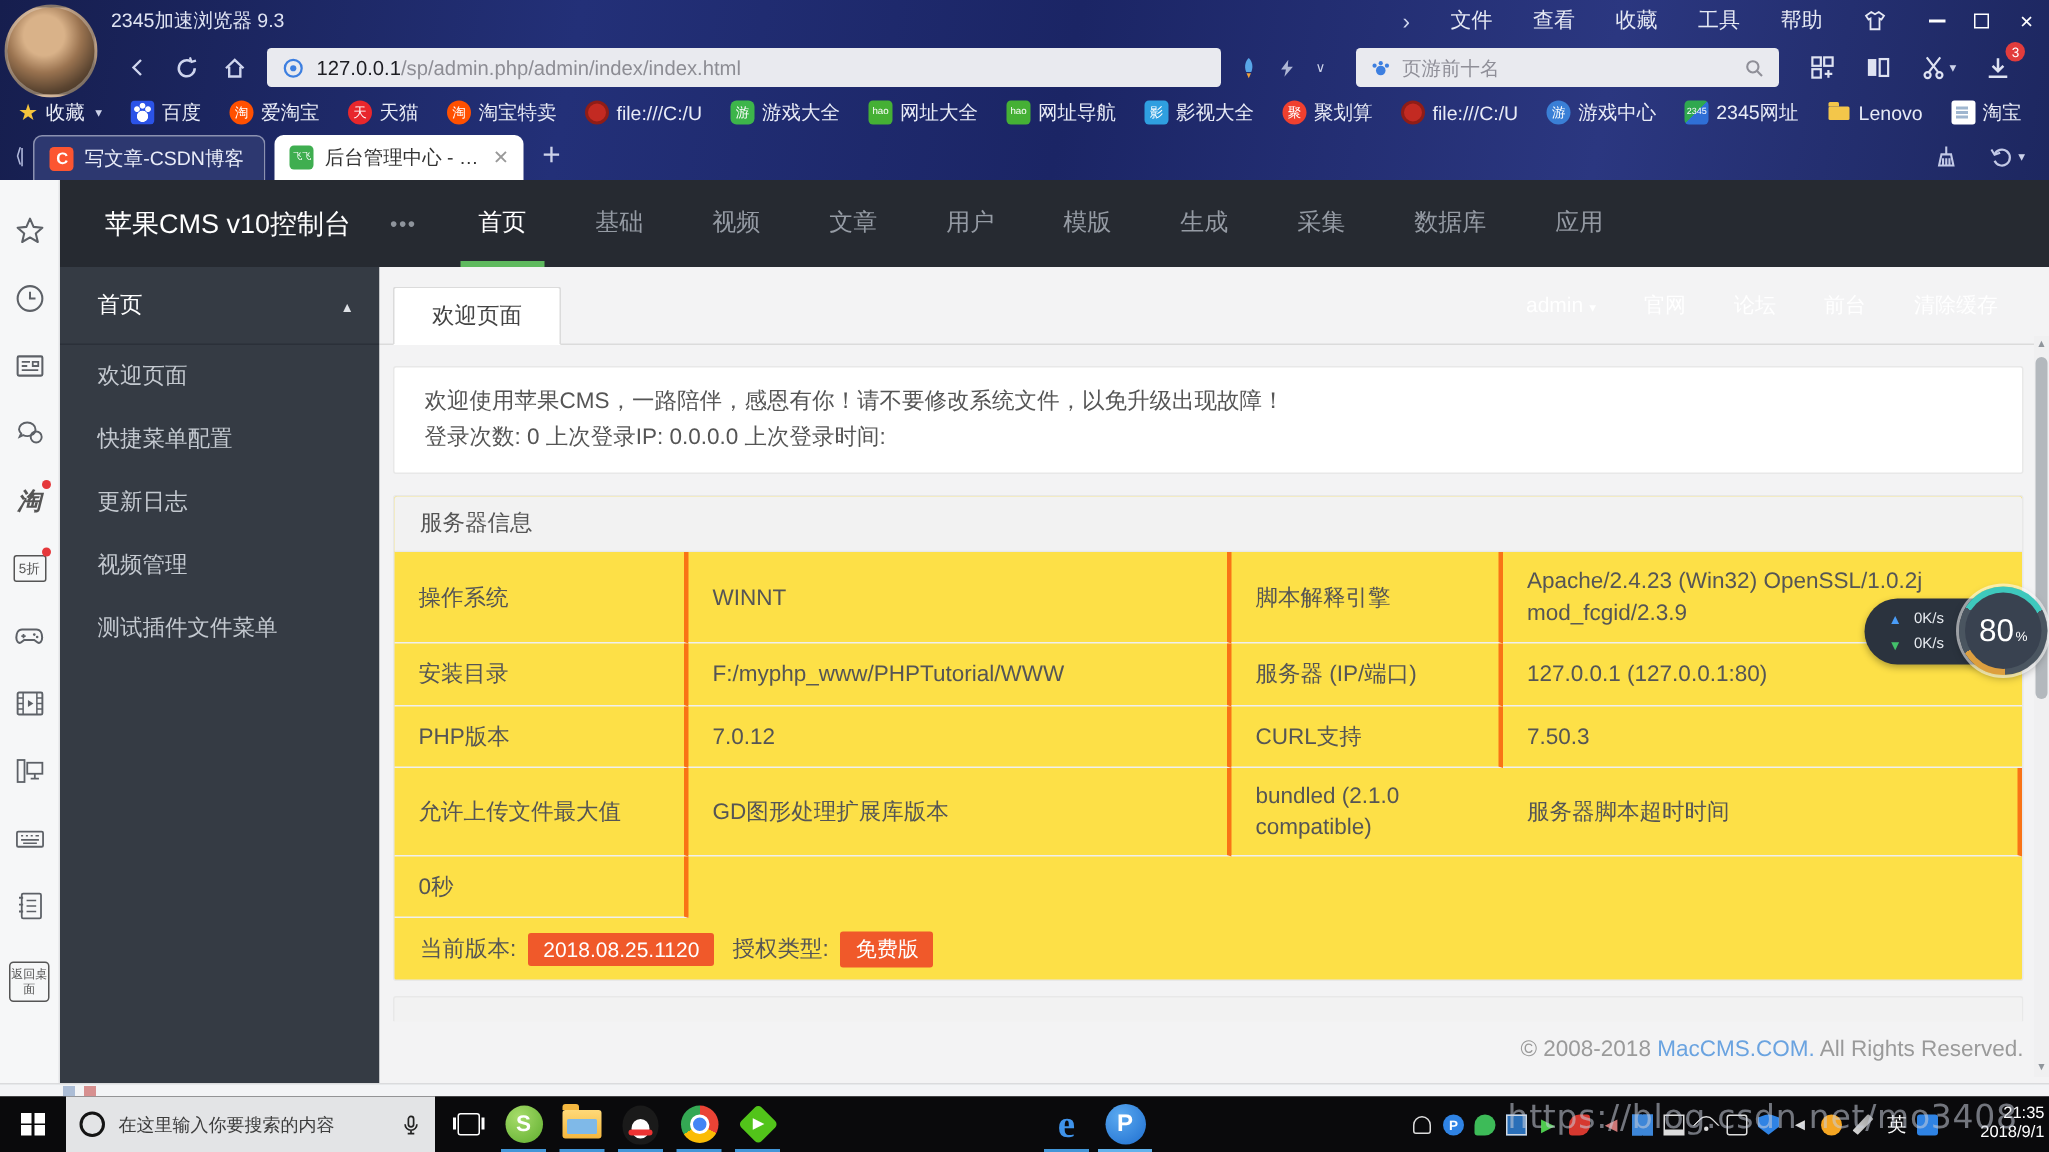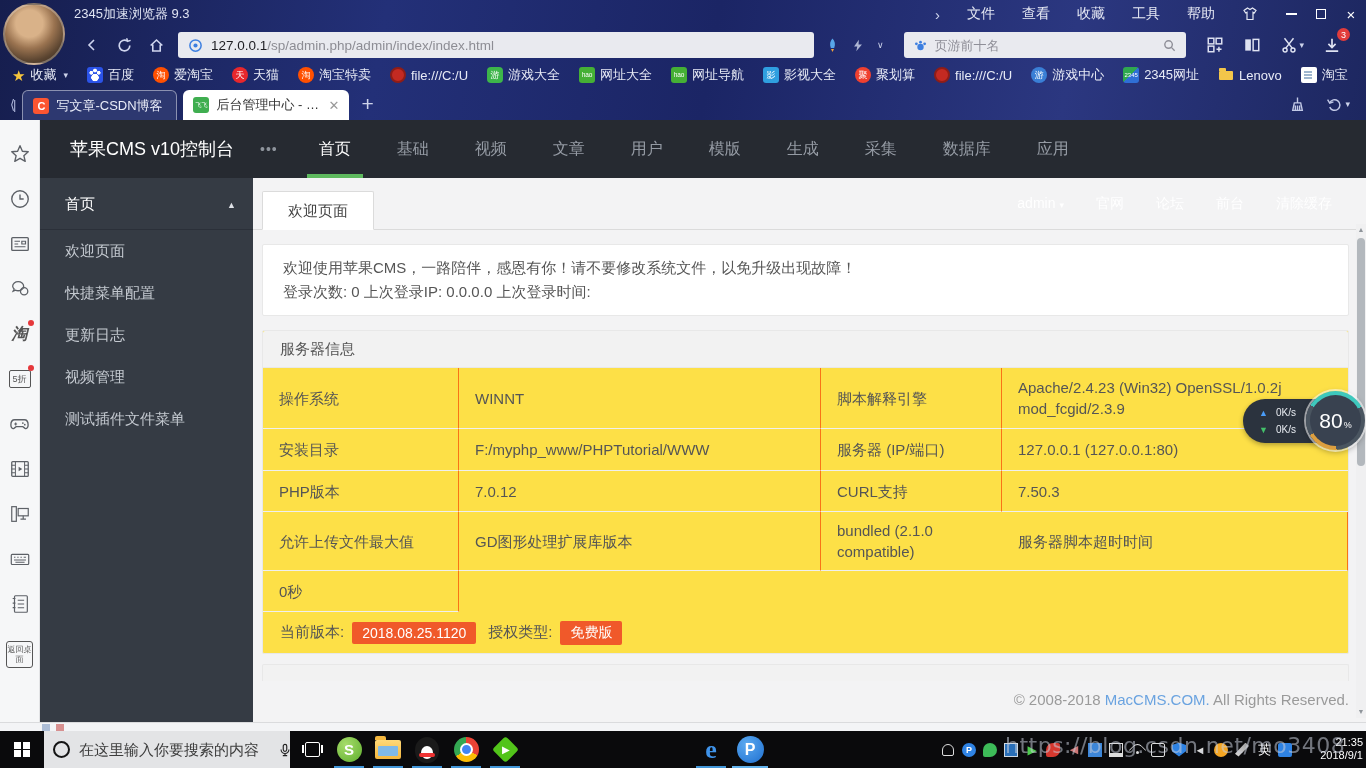--- a/index.html
+++ b/index.html
@@ -96,21 +96,21 @@
 .pagetabs{height:52px;border-bottom:1px solid #dbdbdb;display:flex;align-items:flex-end;padding-left:9px;position:relative}
 .ptab{height:39px;line-height:37px;background:#fff;border:1px solid #dbdbdb;border-bottom:1px solid #fff;margin-bottom:-1px;padding:0 25px;font-size:15px;color:#444;border-radius:2px 2px 0 0}
 .adminbar{position:absolute;right:34px;top:17px;display:flex;gap:32px;color:rgba(255,255,255,.96);font-size:14px}
 .adminbar .ab-caret{font-size:9px;margin-left:4px}
 
 .welcome{margin:14px 17px 0 9px;background:#fff;border:1px solid #e8e8e8;border-radius:2px;padding:11px 20px;font-size:15px;color:#555;line-height:24px}
 
 .panel{margin:14px 17px 0 9px;background:#fde047;border:1px solid #e8e8e8;border-radius:2px}
 .panel-h{height:37px;line-height:36px;background:#f2f2f2;border-bottom:1px solid #e8e8e8;padding-left:17px;font-size:15px;color:#555;border-radius:2px 2px 0 0}
 .tbl{display:grid;grid-template-columns:196px 362px 181px 1fr;grid-template-rows:61px 42px 41px 59px 41px}
-.cell{border-bottom:1px solid #efefef;border-right:1px solid #f97316;display:flex;align-items:center;padding:3px 16px;font-size:15px;color:#555;line-height:21px}
+.cell{border-bottom:1px solid #efefef;border-right:3px solid #f97316;display:flex;align-items:center;padding:3px 16px;font-size:15px;color:#555;line-height:21px}
 .cell.c4{border-right:none}
 .vrow{height:41px;display:flex;align-items:center;padding:0 17px;font-size:15px;color:#555}
 .badge{background:#f0592a;color:#fff;font-size:14px;padding:3px 10px;border-radius:2px;margin:0 12px 0 8px}
 .stub{margin:10px 17px 0 9px;height:17px;background:#f2f2f2;border:1px solid #e8e8e8;border-bottom:none;border-radius:2px 2px 0 0}
 .cms-footer{position:absolute;right:17px;top:513px;font-size:15px;color:#9a9a9a}
 .cms-footer .flink{color:#6aa3e0}
 
 .scrollbar{position:absolute;right:0;top:46px;bottom:4px;width:10px;background:#f0f0f1}
 .sb-arr{position:absolute;left:0;width:10px;height:12px;color:#8f959b;font-size:7px;text-align:center;line-height:12px}
 .sb-arr.up{top:0}.sb-arr.down{bottom:0}
@@ -135,21 +135,21 @@
 .sw-num{position:relative;z-index:2;color:#fff;font-size:21px;display:flex;align-items:baseline}
 .sw-unit{font-size:9px;margin-left:1px}
 
 
 .taskbar{position:absolute;left:0;top:731px;right:0;height:37px;background:#0a0a0c;z-index:20}
 .start{position:absolute;left:0;top:0;width:44px;height:37px;display:flex;align-items:center;justify-content:center}
 .winlogo{display:grid;grid-template-columns:7px 7px;grid-template-rows:7px 7px;gap:1.5px}
 .winlogo i{background:#fff;display:block}
 .tsearch{position:absolute;left:44px;top:0;width:246px;height:37px;background:#e3e4e6;display:flex;align-items:center;padding:0 9px}
 .cortana{width:17px;height:17px;border:2.5px solid #141414;border-radius:50%;flex:0 0 auto}
-.tsearch input{flex:1;border:none;outline:none;background:transparent;font-size:15px;color:#c2410c;margin-left:9px;font-family:inherit}
+.tsearch input{flex:1;border:none;outline:none;background:transparent;font-size:12px;color:#c2410c;margin-left:9px;font-family:inherit}
 .tsearch input::placeholder{color:#3c3c3c}
 .taskview{position:absolute;left:300px;top:7px;width:24px;height:23px;display:flex;align-items:center;justify-content:center}
 .tv-glyph{width:15px;height:15px;border:1.5px solid #fff;border-radius:2px;position:relative}
 .tv-glyph::before{content:"";position:absolute;left:-4px;top:2px;width:2px;height:8px;background:#fff}
 .tv-glyph::after{content:"";position:absolute;right:-4px;top:2px;width:2px;height:8px;background:#fff}
 .tapp{position:absolute;top:0;width:38px;height:37px;display:flex;align-items:center;justify-content:center}
 .tapp.run::after{content:"";position:absolute;bottom:0;left:4px;right:4px;height:2px;background:#4296d8}
 .tapp.hot::after{left:1px;right:1px;background:#62b2ec}
 .ic-s{width:25px;height:25px;border-radius:50%;background:radial-gradient(circle at 35% 30%,#a6dc6a,#5fae2e);color:#fff;font-weight:bold;font-size:15px;display:flex;align-items:center;justify-content:center}
 .ic-folder{position:relative;width:26px;height:19px;background:linear-gradient(#ffd978,#f4b73f);border-radius:2px}

